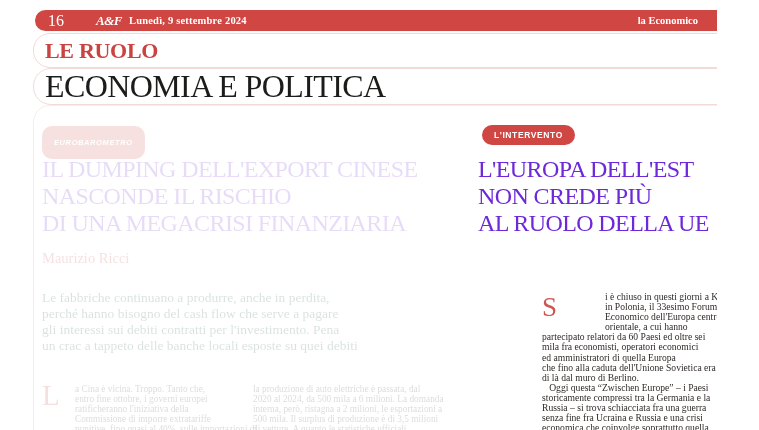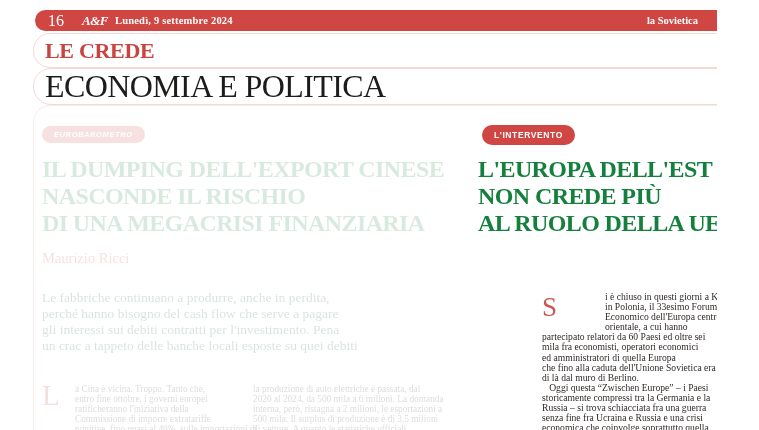--- a/index.html
+++ b/index.html
@@ -9,21 +9,21 @@
     background:#ffffff; overflow:hidden;
     font-family:"Liberation Serif", serif;
   }
   
   .banner {
     position:absolute; left:35px; top:10px; right:0; height:21px;
     background:#cf4643; border-radius:11px 0 0 11px;
     display:flex; align-items:center; color:#fff;
   }
   .banner .pnum  { margin-left:13px; font-size:16px; line-height:21px; font-weight:400; }
-  .banner .aflogo{ margin-left:18px; font-size:13px; font-weight:700; font-style:italic; letter-spacing:-0.5px; }
+  .banner .aflogo{ margin-left:32px; font-size:13px; font-weight:700; font-style:italic; letter-spacing:-0.5px; }
   .banner .edate { margin-left:7px; font-size:10.5px; font-weight:700; letter-spacing:0.2px; }
   .banner .brand { position:absolute; right:19px; font-size:10.5px; font-weight:700; }
   
   .kickerbox {
     position:absolute; left:33px; top:33px; right:-12px; height:35px;
     border:1px solid #f2dad7; border-radius:17px 0 0 17px;
     display:flex; align-items:center;
   }
   .kickerbox .kicker {
     padding-left:11px; color:#c94340; font-weight:700;
@@ -44,26 +44,26 @@
   }
   
   .article { position:absolute; top:120px; height:310px; }
   .art-left  { left:42px;  width:424px; opacity:0.16; }
   .art-right { left:478px; width:281px; }
   .pill {
     position:absolute; display:inline-block; background:#cf4643; color:#ffffff;
     font-family:"Liberation Sans", sans-serif; font-weight:700;
     border-radius:10px; text-align:center;
   }
-  .pill-left  { left:0; top:6px;  font-size:7.5px; letter-spacing:0.6px; padding:4px 12px;font-style:italic; }
+  .pill-left  { left:0; top:6px;  font-size:7.5px; letter-spacing:0.6px; padding:12px 12px;font-style:italic; }
   .pill-right { left:4px; top:5px;  font-size:8.5px; letter-spacing:0.6px; padding:5px 12px; }
   .headline {
     position:absolute; left:0; top:36px; white-space:pre;
     font-size:24px; line-height:27px; letter-spacing:-0.6px;
-    color:#15803d; font-weight:700;
+    color:#6d28d9; font-weight:400;
   }
   .byline {
     position:absolute; left:0; top:130px;
     font-size:14.5px; color:#c64742;
   }
   .standfirst {
     position:absolute; left:0; top:170px; white-space:pre;
     font-size:13.5px; line-height:16px; color:#14532d;
   }
   .lcap {
@@ -88,25 +88,25 @@
 </style>
 </head>
 <body>
 
 <div class="page">
 
   <div class="banner">
     <span class="pnum">16</span>
     <span class="aflogo">A&amp;F</span>
     <span class="edate">Lunedì, 9 settembre 2024</span>
-    <span class="brand">la Sovietica</span>
+    <span class="brand">la Economico</span>
   </div>
 
   <div class="kickerbox">
-    <span class="kicker">LE CREDE</span>
+    <span class="kicker">LE RUOLO</span>
   </div>
 
   <div class="titlebox">
     <span class="stitle">ECONOMIA E POLITICA</span>
   </div>
 
   <div class="contentbox"></div>
 
   <div class="article art-left">
     <span class="pill pill-left">EUROBAROMETRO</span>

